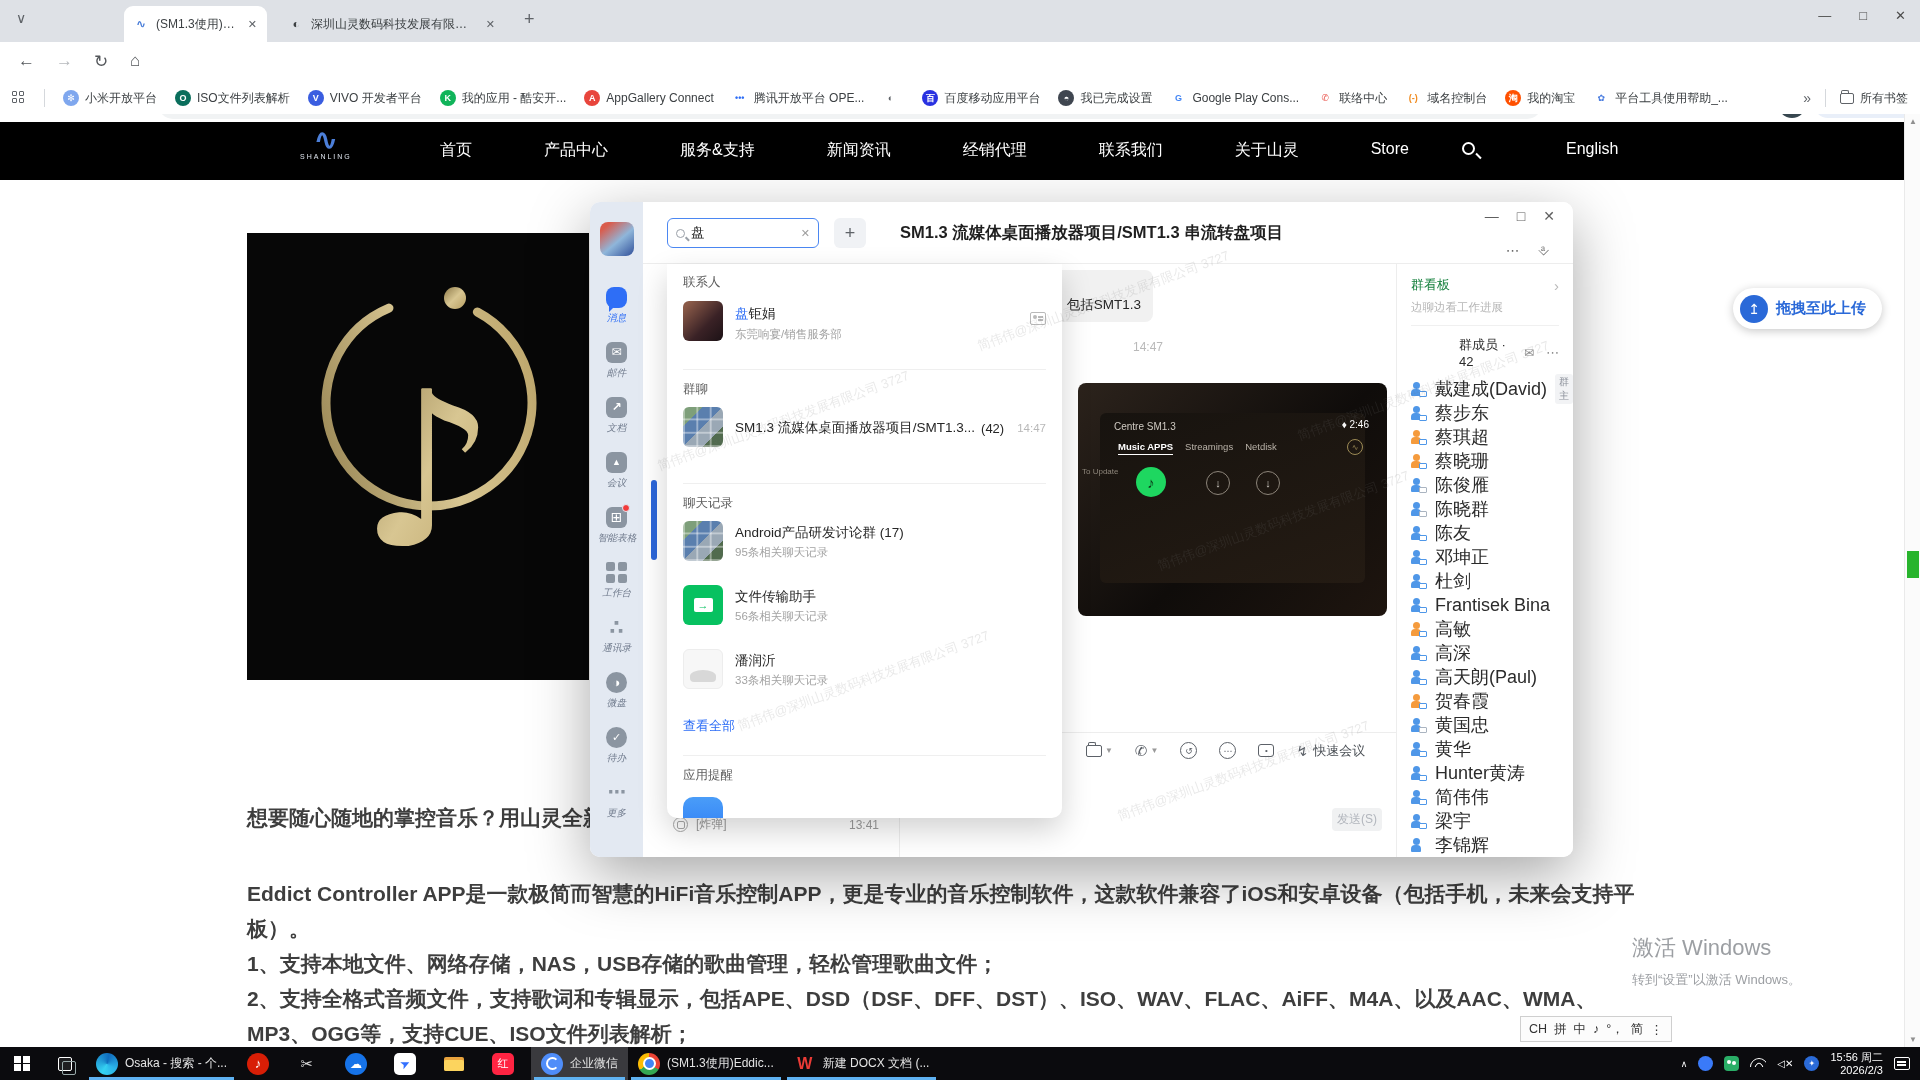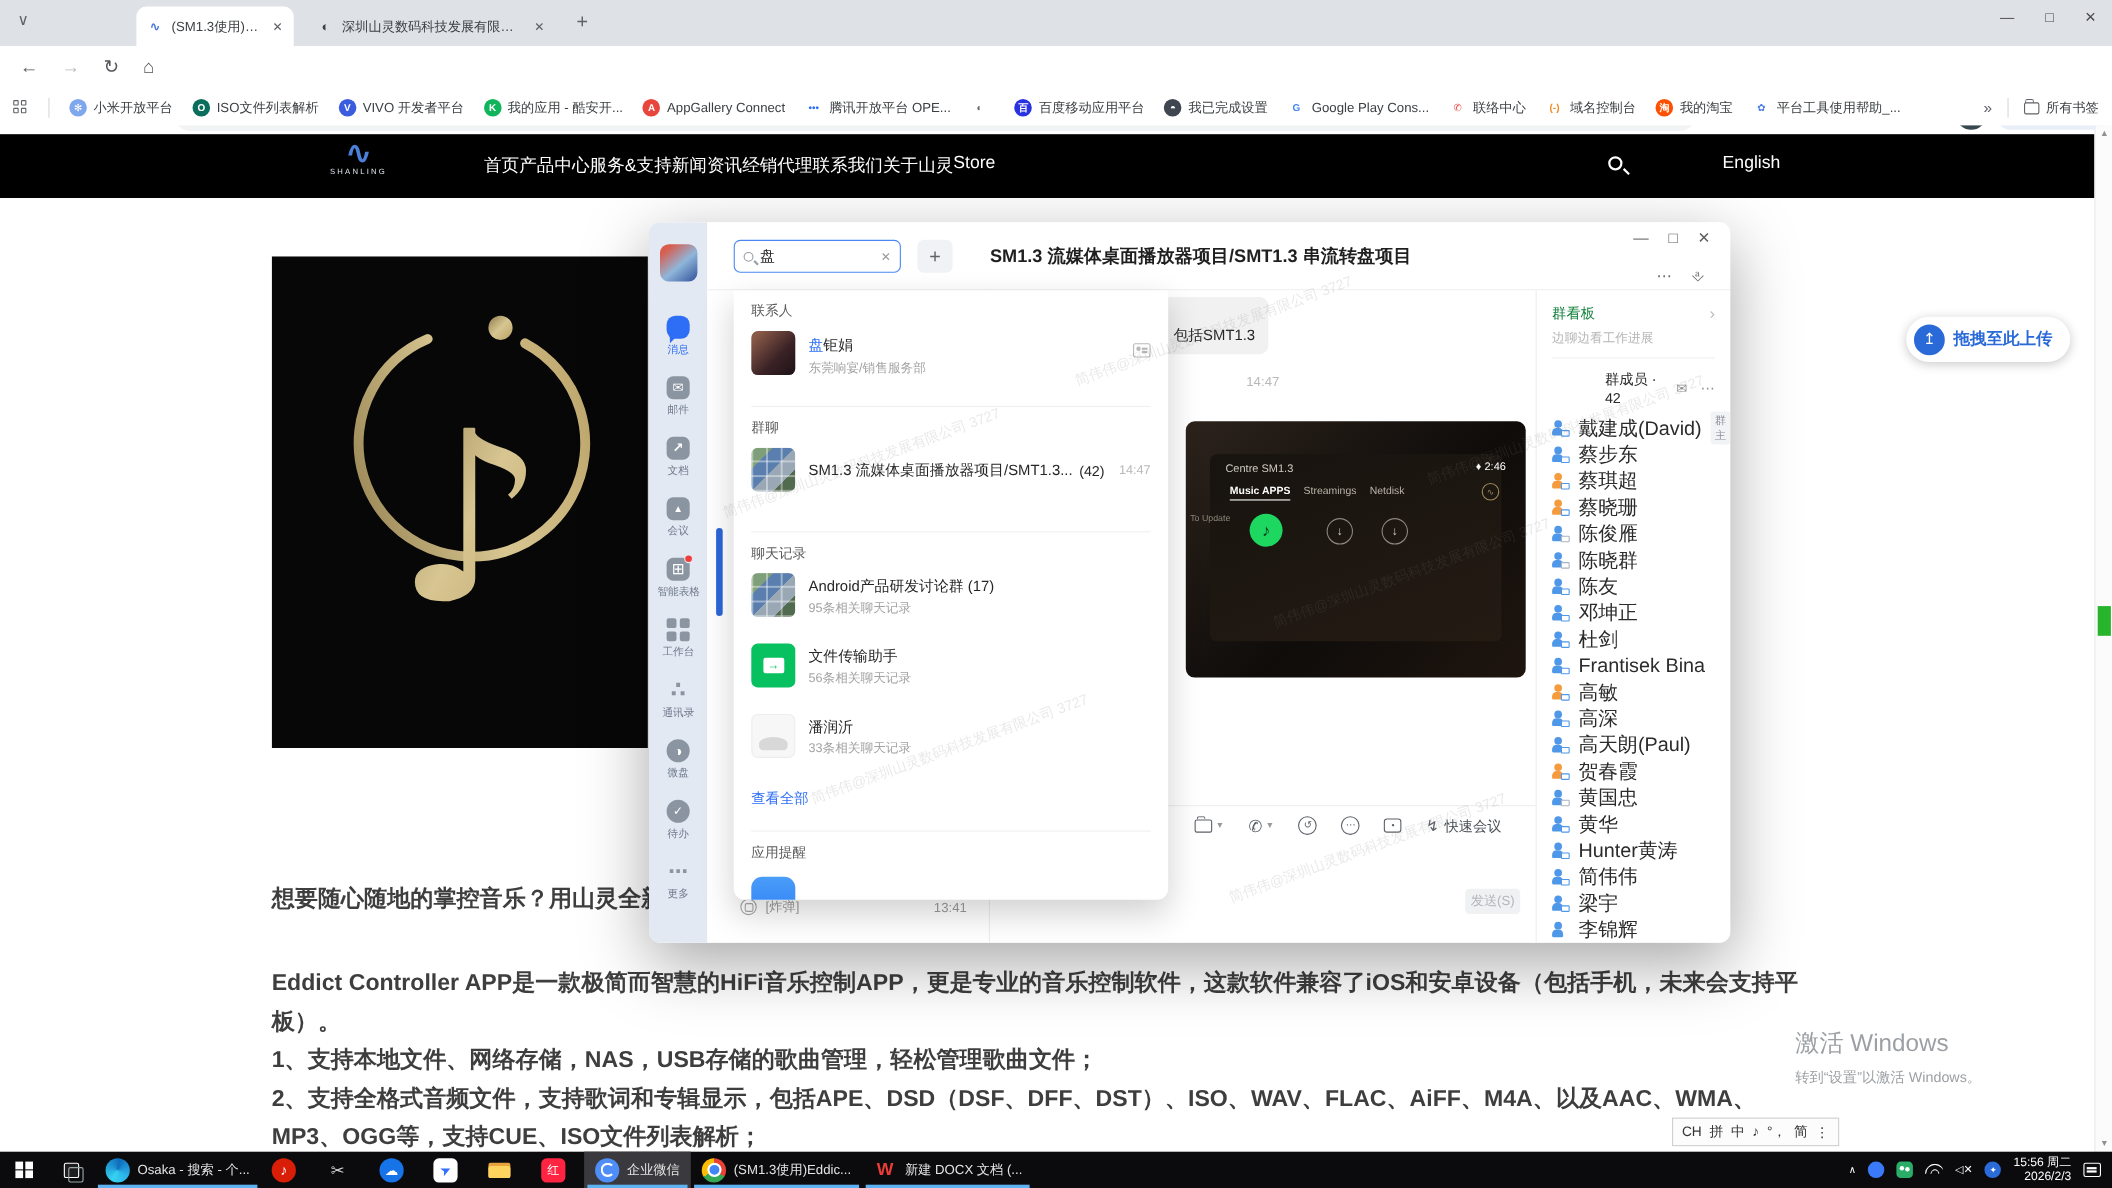--- a/index.html
+++ b/index.html
@@ -40,21 +40,21 @@
 .appsgrid i { border:1.5px solid #5f6368; border-radius:1px; }
 #bm-right { margin-left:auto; display:flex; align-items:center; gap:14px; }
 #bm-right .chev { font-size:14px; color:#5f6368; cursor:pointer; }
 .folderglyph { width:14px; height:11px; border:1.5px solid #5f6368; border-radius:2px; position:relative; }
 .folderglyph::before { content:""; position:absolute; top:-4px; left:0; width:6px; height:3px; border:1.5px solid #5f6368; border-bottom:none; border-radius:2px 2px 0 0; }
 
 #sitenav { position:absolute; left:0; top:122px; width:1920px; height:58px; background:#000; display:flex; align-items:center; }
 #logo { position:absolute; left:300px; top:127px; text-align:center; }
 #logo .mark { font-size:30px; color:#4c7fd9; font-weight:bold; line-height:26px; }
 #logo .brand { font-size:7px; color:#dfe5ee; letter-spacing:2px; }
-#navitems { position:absolute; left:440px; display:flex; }
+#navitems { position:absolute; left:440px; display:flex; gap:72px; }
 #navitems span { color:#fff; font-size:16px; cursor:pointer; white-space:nowrap; }
 #nav-search { position:absolute; left:1462px; top:142px; width:13px; height:13px; border:2px solid #fff; border-radius:50%; cursor:pointer; }
 #nav-search::after { content:""; position:absolute; left:11px; top:11px; width:7px; height:2px; background:#fff; transform:rotate(45deg); }
 #nav-lang { position:absolute; left:1566px; top:140px; color:#fff; font-size:16px; cursor:pointer; }
 #album { position:absolute; left:247px; top:233px; width:342px; height:447px; }
 .pagetext { position:absolute; font-weight:700; color:#3e3e3e; font-size:21px; line-height:35px; }
 #uploadpill { position:absolute; left:1733px; top:288px; height:41px; border-radius:21px; background:#fff; box-shadow:0 2px 10px rgba(0,0,0,.22); display:flex; align-items:center; gap:8px; padding:0 16px 0 7px; cursor:pointer; }
 #uploadpill .cloud { width:28px; height:28px; border-radius:50%; background:#2a69d8; color:#fff; display:flex; align-items:center; justify-content:center; font-size:14px; }
 #uploadpill .ulabel { color:#2a69d8; font-size:15px; font-weight:700; }
 #activate { position:absolute; left:1632px; top:933px; color:#9c9fa3; }
@@ -63,21 +63,21 @@
 #imebar { position:absolute; left:1520px; top:1016px; height:26px; background:#fcfcfc; border:1px solid #cfcfcf; display:flex; align-items:center; gap:7px; padding:0 8px; font-size:12.5px; color:#333; }
 #imebar .seg { cursor:pointer;text-align:center; }
 #scrollbar { position:absolute; left:1904px; top:114px; width:16px; height:933px; background:#fbfbfb; border-left:1px solid #eaeaea; }
 #scrollbar .up { position:absolute; top:3px; left:4px; color:#909090; font-size:8px; cursor:pointer; }
 #scrollbar .down { position:absolute; bottom:3px; left:4px; color:#909090; font-size:8px; cursor:pointer; }
 #scrollbar .green { position:absolute; top:437px; left:2px; width:12px; height:27px; background:#28b42d; }
 
 #wecom { position:absolute; left:590px; top:202px; width:983px; height:655px; background:#fff; border-radius:10px; box-shadow:0 18px 60px rgba(0,0,0,.35); overflow:hidden; }
 #wc-side { position:absolute; left:0; top:0; width:53px; height:655px; background:#e3e9f2; }
 #wc-avatar { position:absolute; left:10px; top:20px; width:34px; height:34px; border-radius:8px; background:linear-gradient(140deg,#d95c4d 15%,#8fb6da 55%,#31509a); cursor:pointer; }
-#wc-items { position:absolute; left:0; top:76px; width:53px; display:flex; flex-direction:column; }
+#wc-items { position:absolute; left:0; top:76px; width:53px; display:flex; flex-direction:column;font-style:italic; }
 .wcitem { height:55px; display:flex; flex-direction:column; align-items:center; justify-content:center; gap:3px; cursor:pointer; }
 .wcitem .wlabel { font-size:10.5px; color:#6f7a8c; transform:scale(.92); white-space:nowrap; }
 .wcitem.active .wlabel { color:#2e6ef6; }
 .wic { width:21px; height:21px; border-radius:6px; background:#8b95a1; color:#fff; display:flex; align-items:center; justify-content:center; font-size:12px; position:relative; }
 .wic.message { background:#2e6ef6; border-radius:8px; }
 .wic.message::after { content:""; position:absolute; left:3px; bottom:-4px; border:4px solid transparent; border-top-color:#2e6ef6; border-left-color:#2e6ef6; }
 .wic.mail::after { content:"✉"; }
 .wic.doc::after { content:"↗"; font-weight:bold; }
 .wic.meeting::after { content:"▲"; font-size:9px; }
 .wic.sheet::after { content:"⊞"; font-size:14px; }

